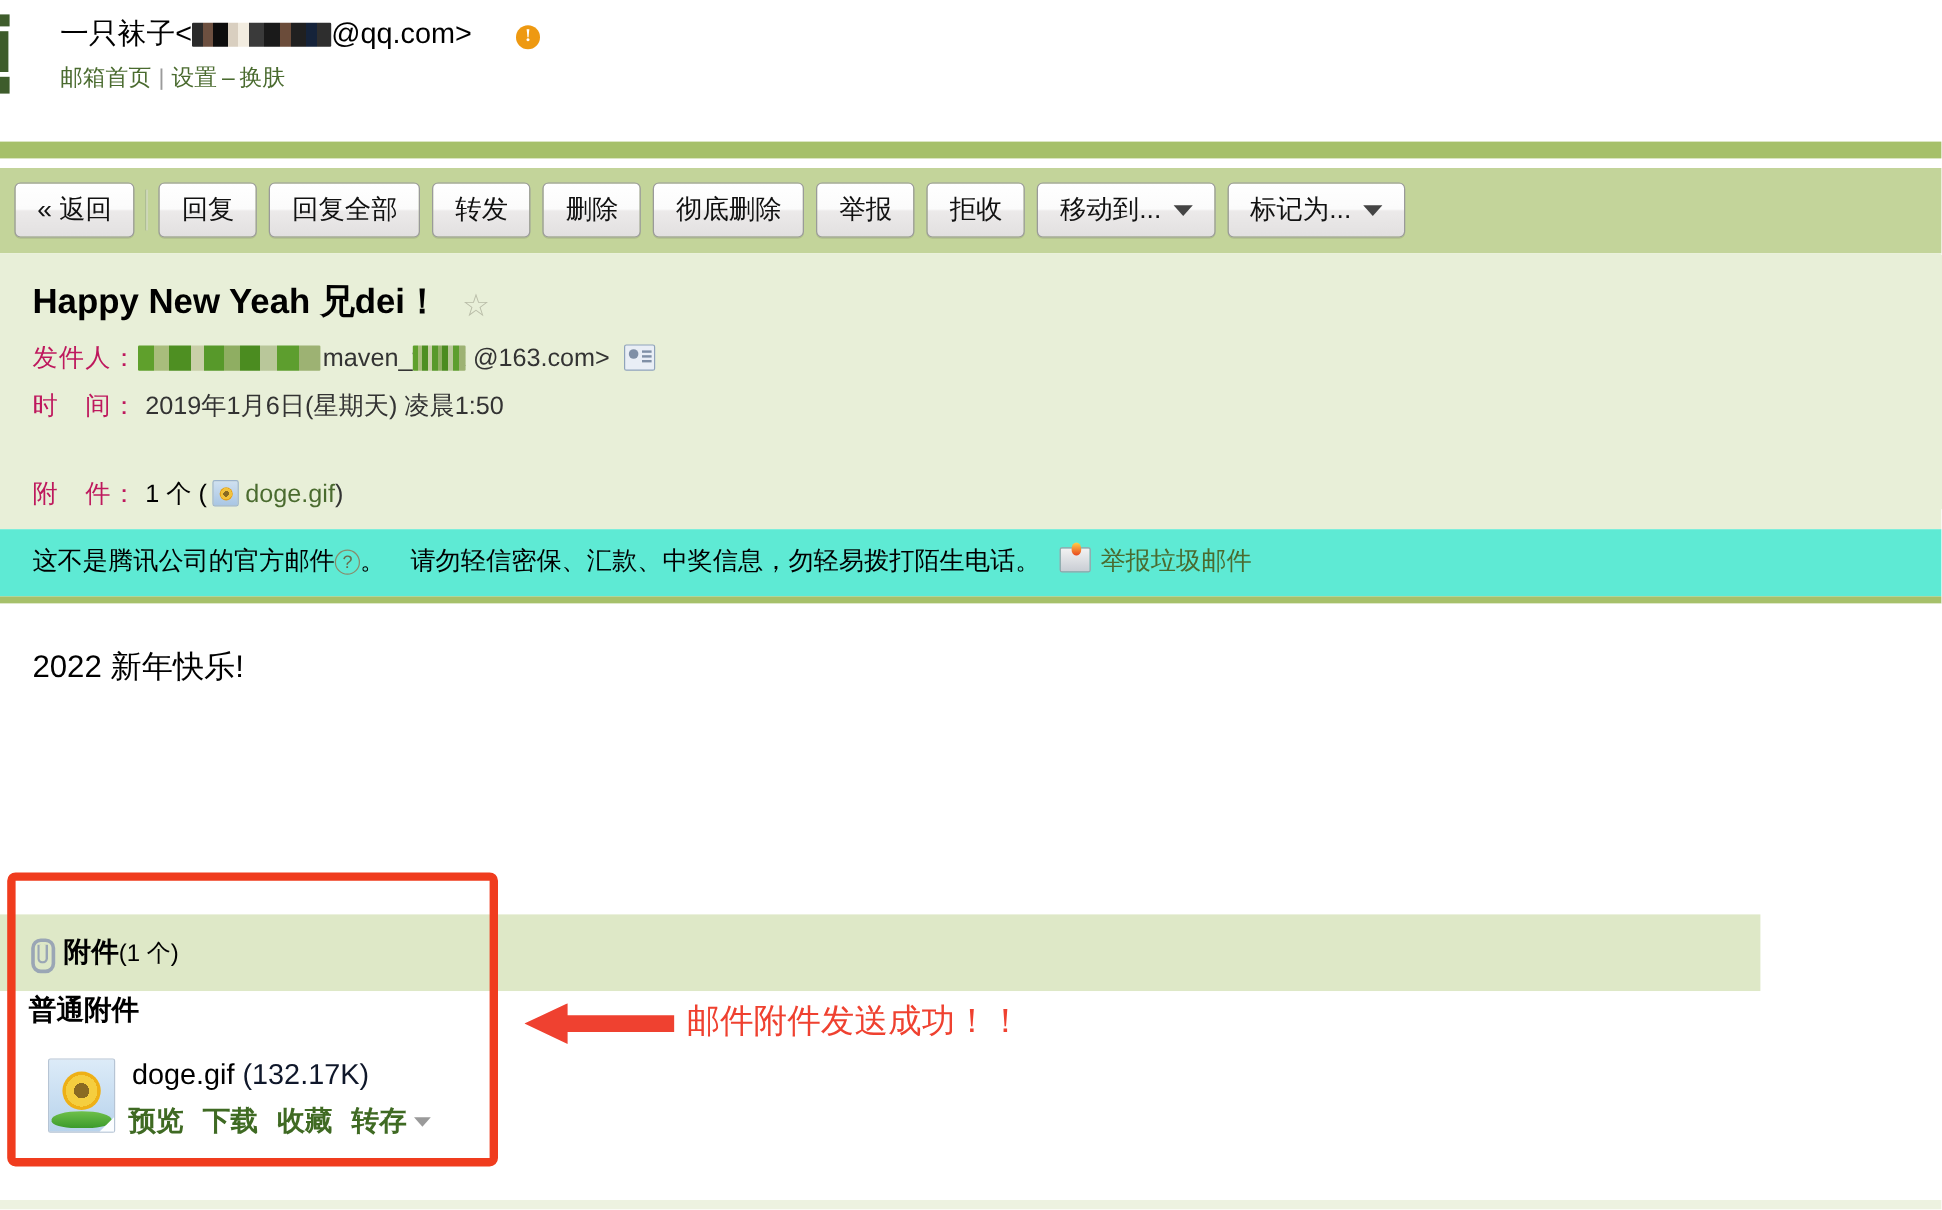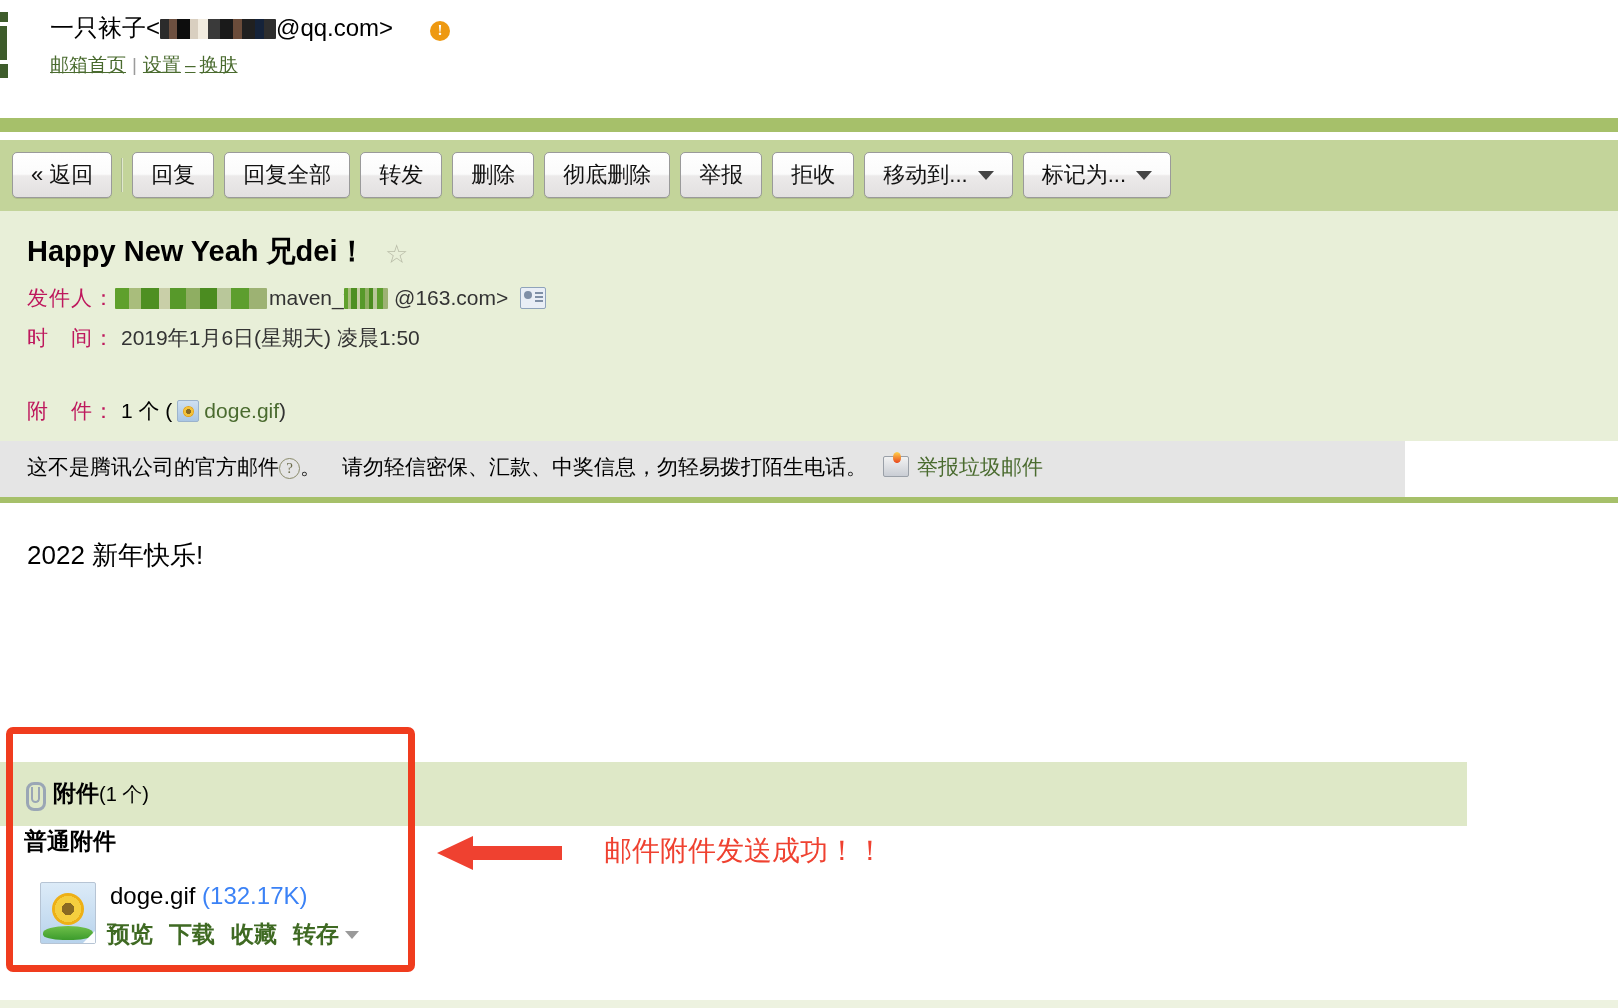--- a/index.html
+++ b/index.html
@@ -28,21 +28,21 @@
         #2b2b2b 0 8%, #6d5040 8% 15%, #0d0d0d 15% 26%,
         #d9cfc0 26% 33%, #f2ece0 33% 41%, #3a3a3a 41% 52%,
         #1a1a1a 52% 63%, #6b4c3a 63% 71%, #202020 71% 82%,
         #15233a 82% 90%, #2e2e2e 90% 100%);
   }
   .warn-badge {
     position:absolute; width:20px; height:20px; border-radius:50%;
     background:#ee9911; color:#fff; font-size:15px; font-weight:bold;
     text-align:center; line-height:19px; font-family:"Liberation Serif", serif;
   }
-  .acct-links { position:absolute; left:50px; top:52px; font-size:19px; color:#4a6b2f; white-space:nowrap;text-decoration:underline; }
+  .acct-links { position:absolute; left:50px; top:52px; font-size:19px; color:#4a6b2f; white-space:nowrap; }
   .acct-links a { color:#4a6b2f; text-decoration:none; }
   .acct-links .sep { color:#9b9b9b; margin:0 6px; }
   .acct-links .dash { color:#4a6b2f; margin:0 4px; }
 
   
   .green-rule { position:absolute; left:0; top:118px; width:1618px; height:14px; background:#a6c06a; }
   .toolbar-wrap { position:absolute; left:0; top:140px; width:1618px; height:71px; background:#c3d49a; }
   .toolbar { position:absolute; left:12px; top:12px; display:flex; align-items:center; gap:0px; }
   .btn {
     display:flex; align-items:center; justify-content:center;
@@ -90,21 +90,21 @@
   .card-icon::before { content:""; position:absolute; left:3px; top:3px; width:8px; height:8px; border-radius:50%; background:#7f8fa6; }
   .card-icon::after { content:""; position:absolute; left:14px; top:4px; width:8px; height:2px; background:#7f8fa6;
                       box-shadow: 0 4px 0 #7f8fa6, 0 8px 0 #7f8fa6; }
   .thumb-inline { display:inline-block; width:22px; height:22px; vertical-align:-4px; margin:0 5px;
                   border:1px solid #9bb3cc; background:linear-gradient(#cfe0f0,#a9c6e4); border-radius:2px; position:relative; }
   .thumb-inline::after { content:""; position:absolute; left:5px; top:5px; width:11px; height:11px; border-radius:50%;
                          background:radial-gradient(circle at 50% 50%, #8a6a22 0 30%, #f2c23a 30% 60%, #e8a317 60% 100%); }
   .att-name { color:#4a6b2f; }
 
   
-  .warn-strip { position:absolute; left:0; top:441px; width:1405px; height:56px; background:#e5e5e5;font-family:Liberation Serif, serif; }
+  .warn-strip { position:absolute; left:0; top:441px; width:1618px; height:56px; background:#5eead4; }
   .warn-strip .inner { position:absolute; left:27px; top:12px; font-size:21px; color:#000; white-space:nowrap; }
   .qmark { display:inline-block; width:21px; height:21px; border:1.5px solid #8a8a6a; border-radius:50%;
            font-size:15px; line-height:19px; text-align:center; color:#6a6a4a; vertical-align:1px; cursor:pointer; }
   .spam-icon { display:inline-block; width:26px; height:21px; vertical-align:-3px; margin:0 8px 0 16px;
                background:linear-gradient(#f2f2f2,#c9cdd4); border:1px solid #9aa0a8; border-radius:2px; position:relative; }
   .spam-icon::after { content:""; position:absolute; left:9px; top:-5px; width:8px; height:11px; border-radius:50% 50% 45% 45%;
                       background:linear-gradient(#ffd24a,#e8461e); }
   .warn-strip a { color:#4a6b2f; text-decoration:none; }
   .green-rule2 { position:absolute; left:0; top:497px; width:1618px; height:6px; background:#a6c06a; }
 
@@ -127,33 +127,33 @@
   .att-file-thumb { position:absolute; left:40px; top:56px; width:56px; height:62px;
                     border:1px solid #b6c4d4; border-radius:2px;
                     background:linear-gradient(#dcebf8,#b8d3ec); }
   .att-file-thumb .flower { position:absolute; left:11px; top:10px; width:32px; height:32px; border-radius:50%;
                     background:radial-gradient(circle at 50% 50%, #8a6a22 0 28%, #f5ce3f 28% 58%, #eeb016 58% 100%); }
   .att-file-thumb .grass { position:absolute; left:2px; bottom:3px; width:50px; height:14px; border-radius:50% 50% 40% 40%;
                     background:linear-gradient(#6fc04a,#3c9b2c); }
   .att-file-thumb .fold { position:absolute; right:0; bottom:0; width:0; height:0;
                     border-left:12px solid transparent; border-bottom:12px solid #fbfdff; }
   .att-file-name { position:absolute; left:110px; top:56px; font-size:24px; color:#000; white-space:nowrap; }
-  .att-file-size { color:#3b82f6; }
+  .att-file-size { color:#0f172a; }
   .att-links { position:absolute; left:107px; top:93px; font-size:23px; color:#3f6a23; white-space:nowrap; }
   .att-links a { color:#3f6a23; text-decoration:none; margin-right:16px;font-weight:bold; }
   .att-links .dncaret { display:inline-block; width:0; height:0; vertical-align:3px; margin-left:-10px;
                         border-left:7px solid transparent; border-right:7px solid transparent; border-top:8px solid #9a9a9a; }
 
   .bottom-strip { position:absolute; left:0; top:1000px; width:1618px; height:8px; background:#edf2e0; }
 
   
   .anno-box { position:absolute; left:6px; top:727px; width:409px; height:245px;
               border:7px solid #f03c1e; border-radius:7px; pointer-events:none; }
   .anno-arrow { position:absolute; left:437px; top:836px; width:125px; height:34px; }
-  .anno-text { position:absolute; left:604px; top:832px; font-size:28px; color:#ef4130; white-space:nowrap; }
+  .anno-text { position:absolute; left:572px; top:832px; font-size:28px; color:#ef4130; white-space:nowrap; }
 </style>
 </head>
 <body>
 
 <div id="page">
 
   <div class="acct-header">
     <div class="logo-frag">
       <i class="a"></i>
         <i class="b"></i>

